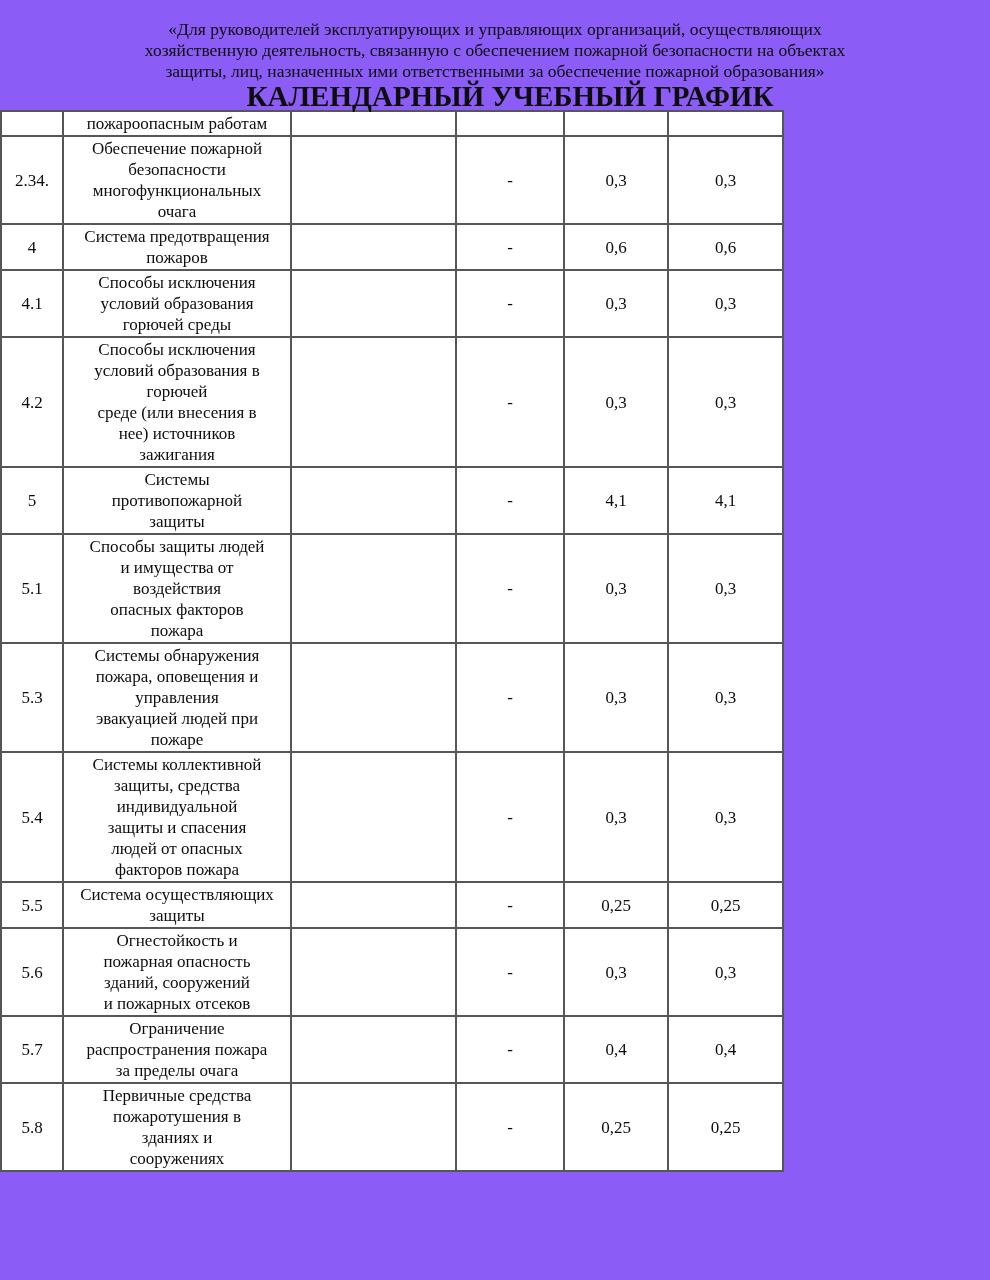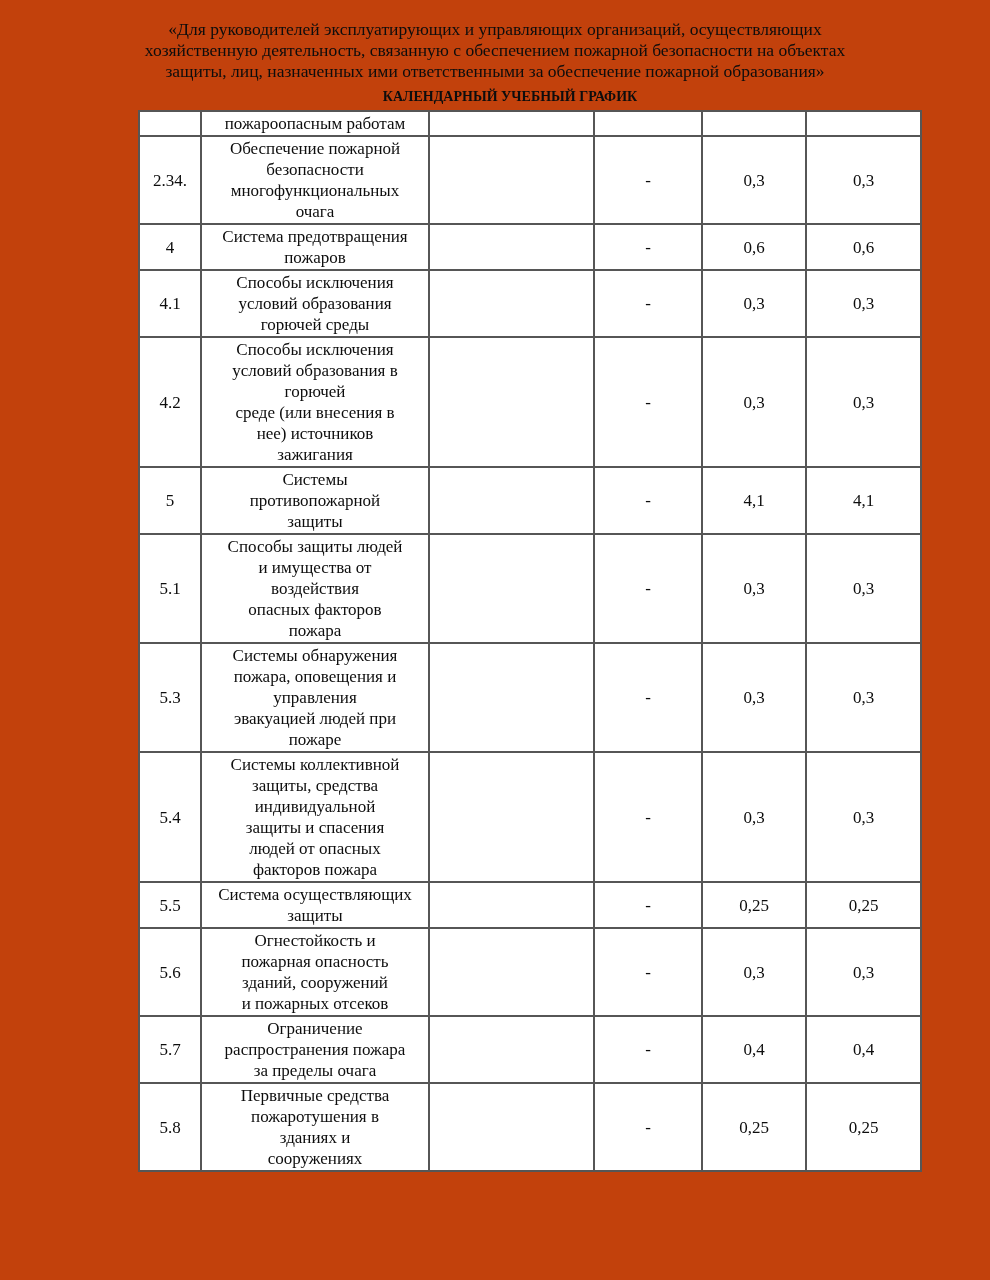--- a/index.html
+++ b/index.html
@@ -11,44 +11,43 @@
     width: 990px;
     height: 1280px;
     overflow: hidden;
     font-family: "Liberation Serif", "DejaVu Serif", serif;
     color: #000000;
     position: relative;
   }
   .page {
     width: 990px;
     height: 1280px;
-    background: #c2410c;
+    background: #8b5cf6;
   }
   .header-quote {
     padding-top: 19px;
     width: 800px;
     margin: 0 auto 0 auto;
     text-align: center;
     font-size: 17.5px;
     line-height: 21px;
     color: #0d0d0d;
   }
   .page-title {
     margin: 2px 0 0 30px;
     text-align: center;
-    font-size: 14px;
+    font-size: 29px;
     line-height: 25px;
     font-weight: bold;
     color: #0d0d0d;
     font-family: "Liberation Serif", "DejaVu Serif", serif;
   }
   table.schedule {
     border-collapse: collapse;
     table-layout: fixed;
-    margin-left: 138px;
     margin-top: 1px;
     width: 782px;
     background: #ffffff;
   }
   table.schedule td {
     border: 2px solid #565656;
     text-align: center;
     vertical-align: middle;
     font-size: 17px;
     line-height: 21px;

